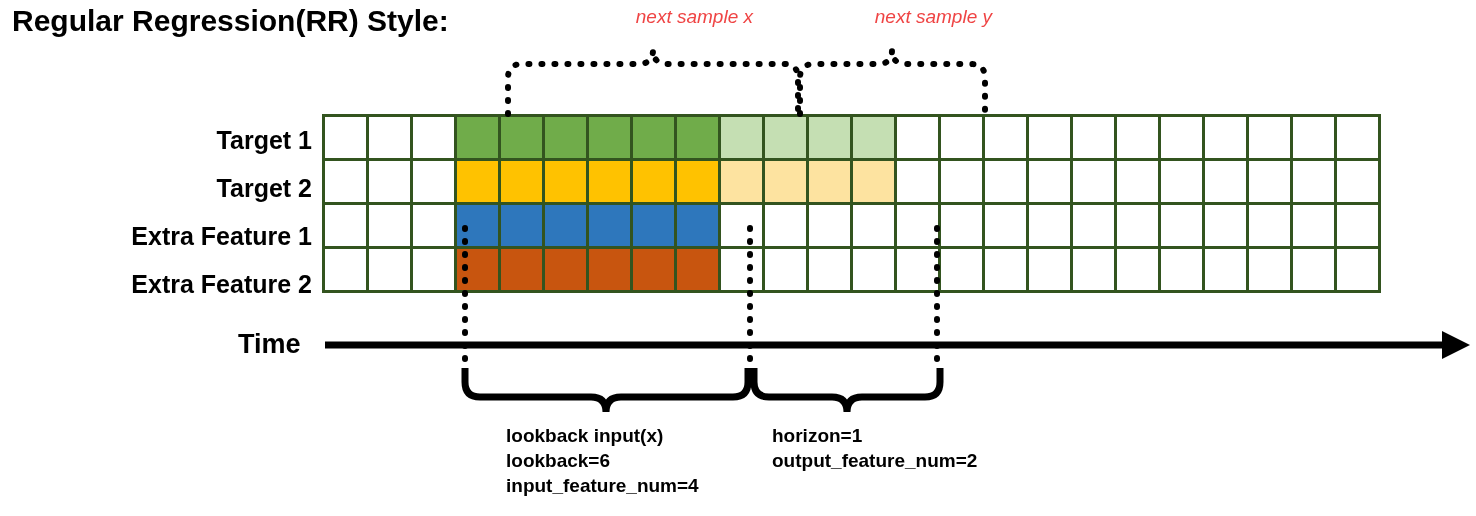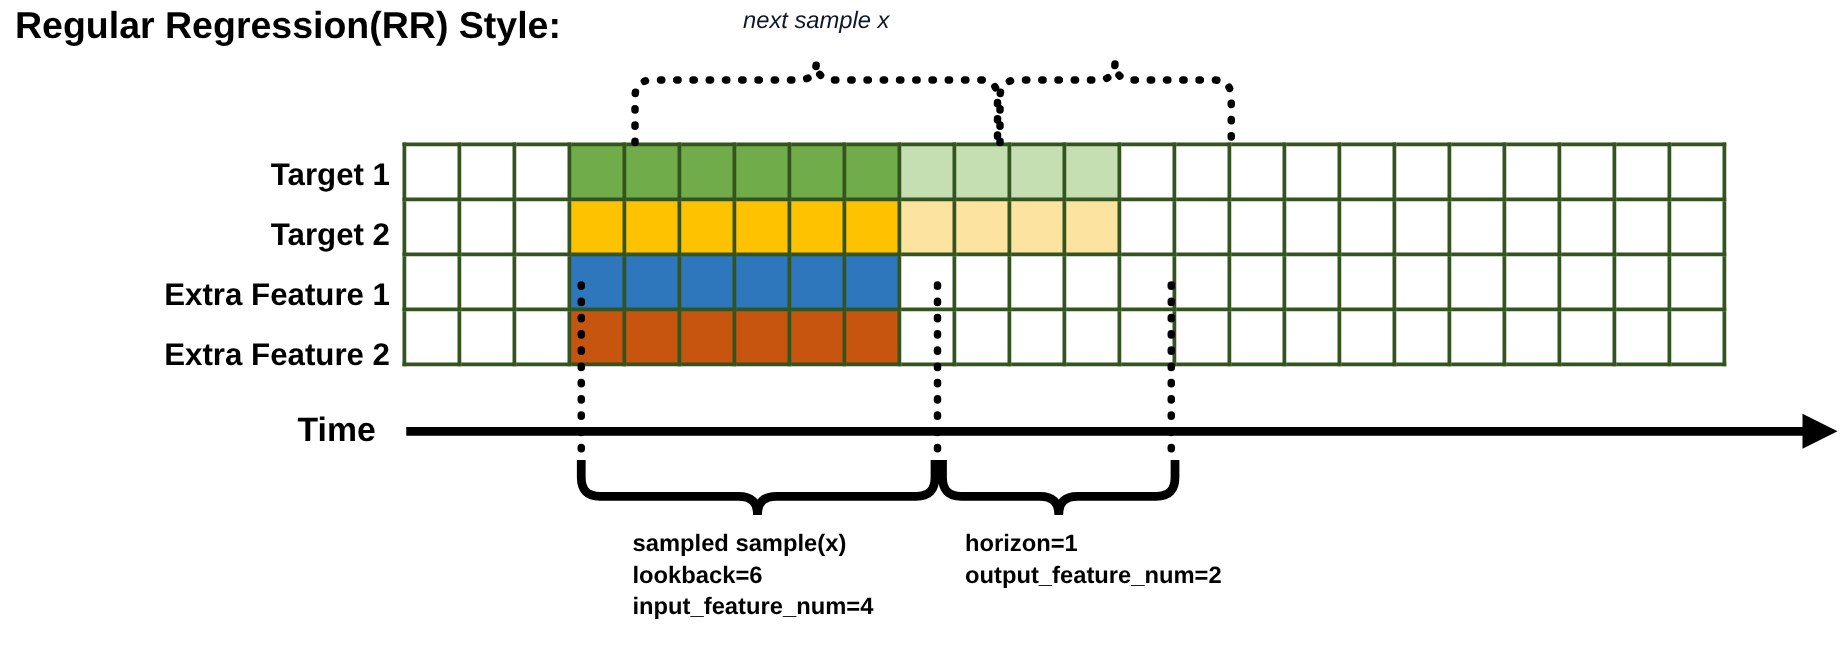--- a/index.html
+++ b/index.html
@@ -10,22 +10,22 @@
   }
   #stage{position:absolute;left:0;top:0;width:1476px;height:516px;border-radius:26px;}
   .abs{position:absolute;}
 
   .title{
     left:12px;top:4px;font-size:30px;font-weight:700;color:#000;
     letter-spacing:0px;white-space:nowrap;
   }
 
   .brace-label{
-    font-size:19px;font-style:italic;color:#0f172a;white-space:nowrap;
-    text-align:center;
+    font-size:19px;font-style:italic;color:#ef4444;white-space:nowrap;
+    text-align:right;
   }
 
   .row-label{
     font-size:25px;font-weight:700;color:#000;white-space:nowrap;
     text-align:right;height:47px;line-height:47px;
   }
 
   .time-label{
     font-size:27px;font-weight:700;color:#000;white-space:nowrap;
   }
@@ -46,20 +46,21 @@
   svg.overlay{position:absolute;left:0;top:0;width:1476px;height:516px;pointer-events:none;}
 </style>
 </head>
 <body>
 
 <div id="stage">
 
   <div class="abs title">Regular Regression(RR) Style:</div>
 
   <div class="abs brace-label" style="left:553px;top:6px;width:200px;">next sample x</div>
+  <div class="abs brace-label" style="left:792px;top:6px;width:200px;">next sample y</div>
 
   <div class="abs row-label" style="left:40px;top:117px;width:272px;">Target 1</div>
   <div class="abs row-label" style="left:40px;top:165px;width:272px;text-align:right;">Target 2</div>
   <div class="abs row-label" style="left:40px;top:213px;width:272px;">Extra Feature 1</div>
   <div class="abs row-label" style="left:40px;top:261px;width:272px;">Extra Feature 2</div>
 
   <div class="abs time-label" style="left:238px;top:329px;text-align:center;">Time</div>
 
   <div class="abs" id="grid">
     <table class="gridtable">
@@ -166,21 +167,21 @@
             <td style="background: rgb(255, 255, 255);"></td>
             <td style="background: rgb(255, 255, 255);"></td>
             <td style="background: rgb(255, 255, 255);"></td>
             <td style="background: rgb(255, 255, 255);"></td>
           </tr>
         </tbody>
     </table>
   </div>
 
   <div class="abs caption" style="left:506px;top:423px;">
-    <div>sampled sample(x)</div>
+    <div>lookback input(x)</div>
     <div>lookback=6</div>
     <div>input_feature_num=4</div>
   </div>
   <div class="abs caption" style="left:772px;top:423px;">
     <div>horizon=1</div>
     <div>output_feature_num=2</div>
   </div>
 
   <svg class="overlay" viewBox="0 0 1476 516">
 

